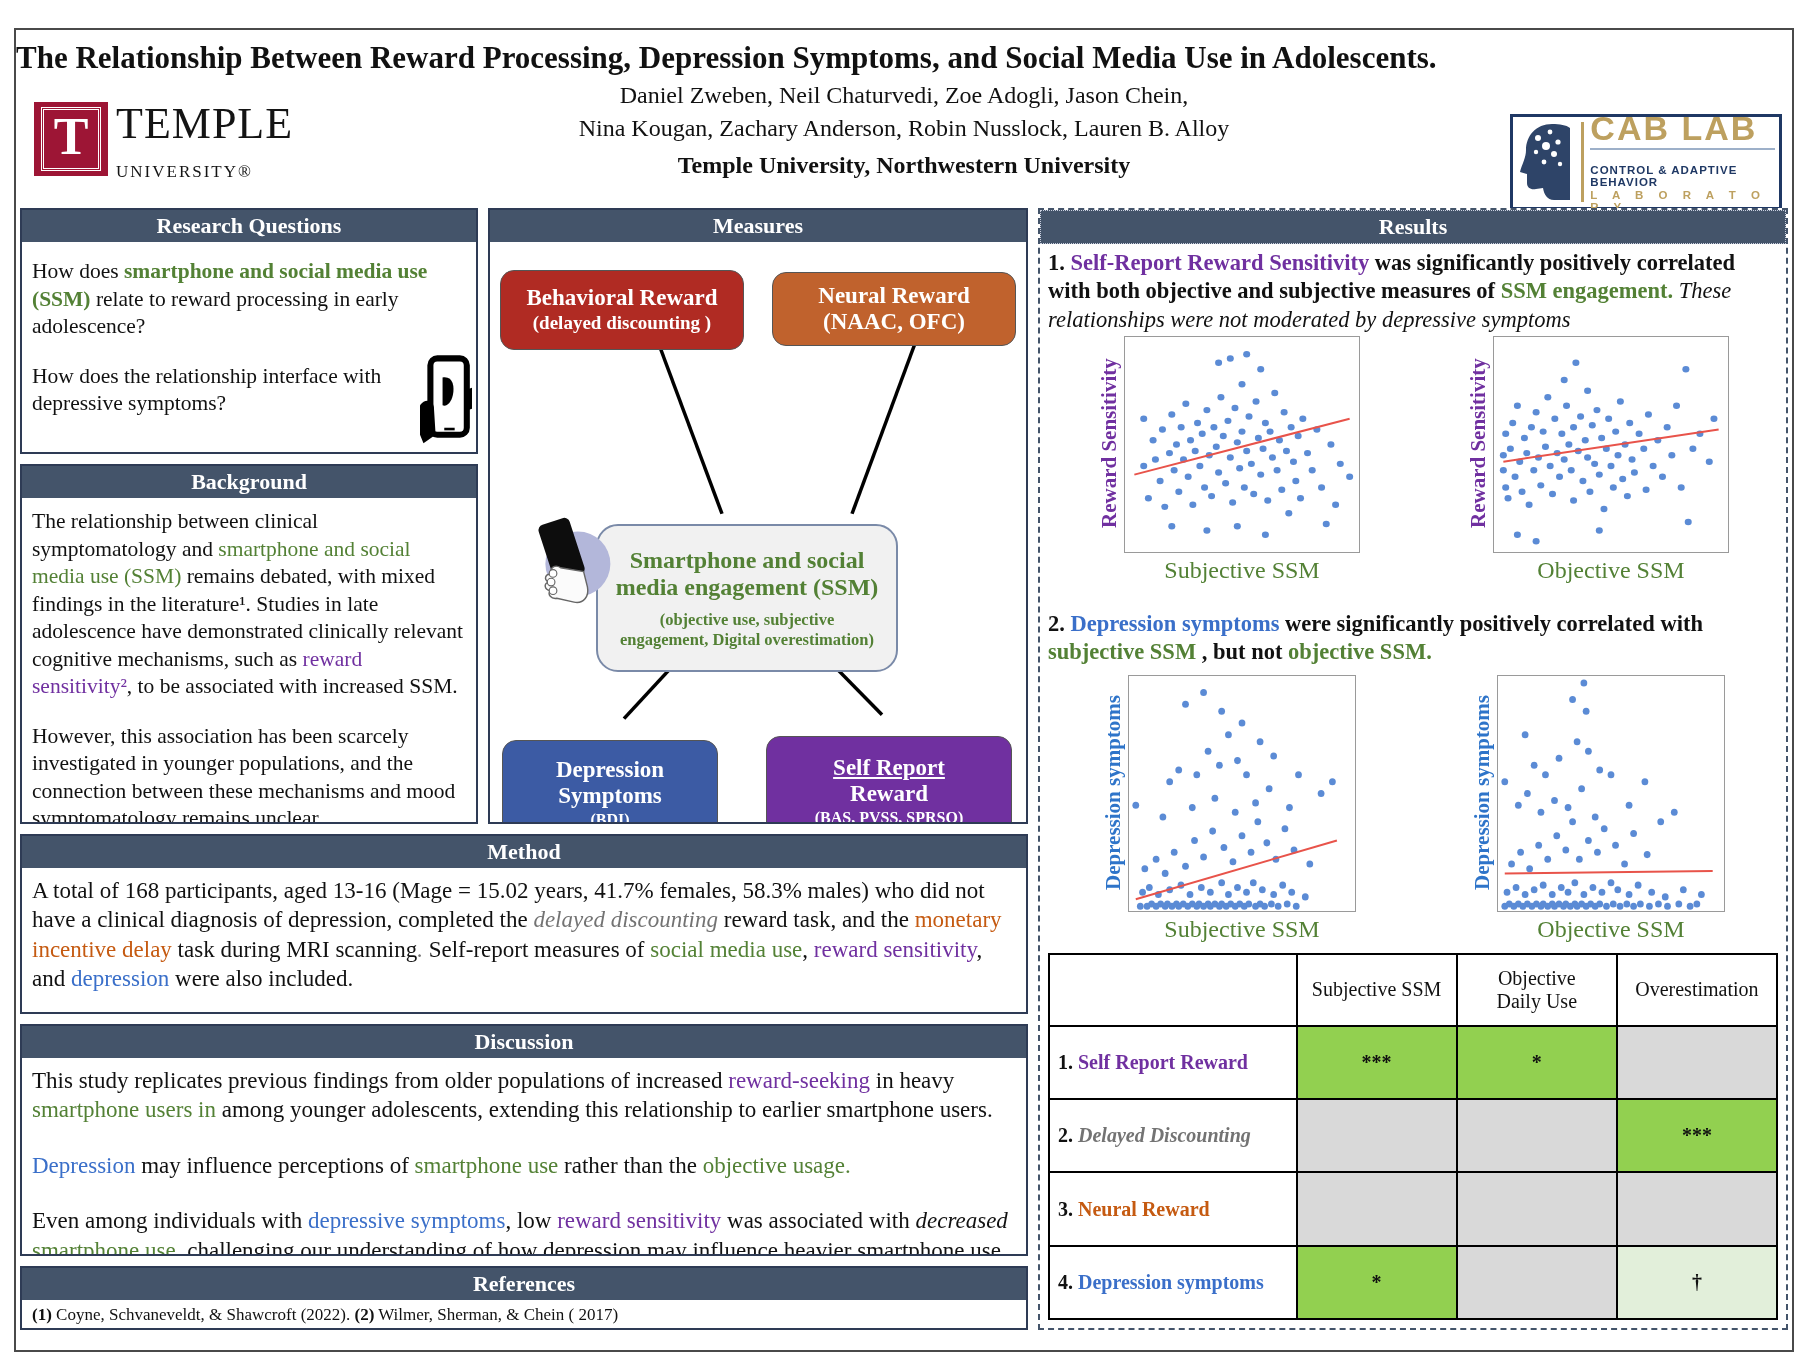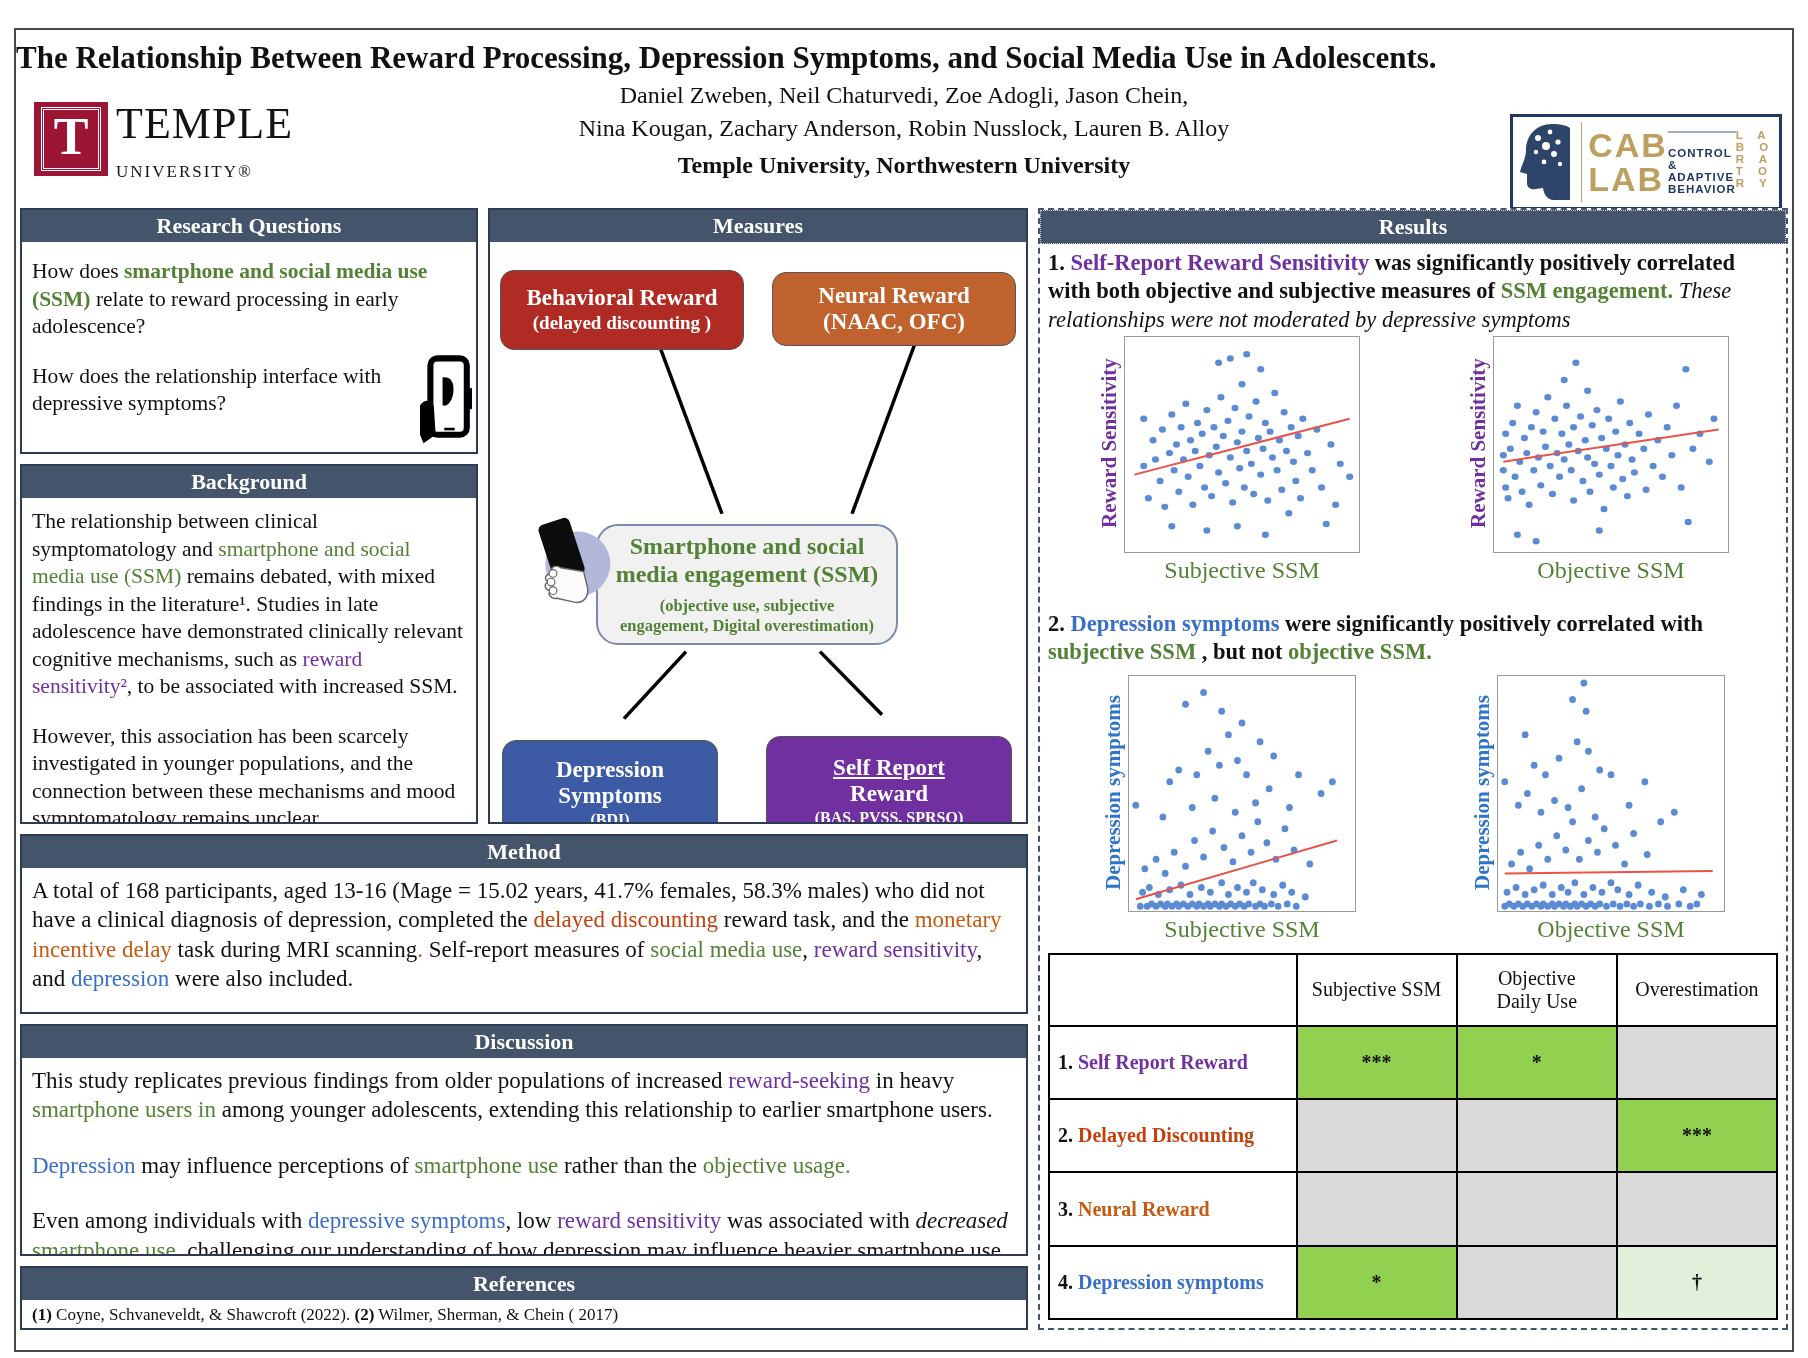--- a/index.html
+++ b/index.html
@@ -13,56 +13,56 @@
   .hdr-affil{text-align:center;font-size:24px;font-weight:bold;margin-top:10px;}
   .temple{position:absolute;left:18px;top:72px;display:flex;align-items:flex-start;gap:8px;}
   .temple-t{width:74px;height:74px;background:#9d1535;display:flex;align-items:center;justify-content:center;}
   .temple-t span{color:#fff;font-size:52px;font-weight:bold;font-family:"Liberation Serif",serif;border:3px double #fff;padding:0 10px 4px 10px;line-height:1.05;}
   .temple-words{display:flex;flex-direction:column;}
   .temple-word{font-size:44px;letter-spacing:1px;line-height:1.0;color:#141414;}
   .temple-sub{font-size:17px;letter-spacing:2px;margin-top:16px;color:#141414;}
   .cab{position:absolute;right:10px;top:84px;width:272px;height:96px;border:3px solid #1f3864;background:#fff;display:flex;align-items:center;box-sizing:border-box;padding:4px;}
   .cab-head{flex:0 0 62px;height:84px;}
   .cab-bar{width:4px;height:80px;background:#bda05f;margin:0 6px 0 2px;}
-  .cab-text{display:flex;flex-direction:row;justify-content:center;font-family:"Liberation Sans",sans-serif;}
+  .cab-text{display:flex;flex-direction:column;justify-content:center;font-family:"Liberation Sans",sans-serif;}
   .cab-name{color:#bda05f;font-size:34px;font-weight:bold;letter-spacing:2px;line-height:1;}
   .cab-line1{color:#1f3864;font-size:11.5px;font-weight:bold;letter-spacing:1px;border-top:2px solid #9db0c9;margin-top:3px;padding-top:14px;}
   .cab-line2{color:#bda05f;font-size:11.5px;font-weight:bold;letter-spacing:6px;margin-top:1px;}
 
   
   .content{position:absolute;left:4px;top:178px;width:1768px;height:1136px;display:grid;
     grid-template-columns:458px 540px 1fr;grid-template-rows:246px 360px 180px 232px 64px;gap:10px;}
   .box{border:2px solid #2e3b55;background:#fff;box-sizing:border-box;position:relative;overflow:hidden;}
   .sec-hdr{background:#44546a;color:#fff;font-weight:bold;font-size:22px;text-align:center;padding:3px 0;}
   .area-rq{grid-column:1;grid-row:1;}
   .area-bg{grid-column:1;grid-row:2;}
   .area-measures{grid-column:2;grid-row:1 / span 2;}
   .area-method{grid-column:1 / span 2;grid-row:3;}
   .area-disc{grid-column:1 / span 2;grid-row:4;}
   .area-refs{grid-column:1 / span 2;grid-row:5;}
   .area-results{grid-column:3;grid-row:1 / span 5;border:2px dashed #44546a;background:#fff;box-sizing:border-box;position:relative;display:flex;flex-direction:column;}
 
   .body-text{padding:8px 10px;font-size:21.5px;line-height:1.28;}
   .body-text p{margin:0 0 22px 0;}
   .body-text p:last-child{margin-bottom:0;}
-  .c-green{color:#538135;} .c-purple{color:#7030a0;} .c-red{color:#c2410c;}
+  .c-green{color:#538135;} .c-purple{color:#7030a0;} .c-red{color:#737373;font-style:italic;}
   .c-orange{color:#c55a11;} .c-blue{color:#3a6fc9;}
   .c-bold{font-weight:bold;} .c-italic{font-style:italic;} .c-underline{text-decoration:underline;}
 
   .rq-phone{position:absolute;right:4px;bottom:6px;}
 
   
   .diagram{position:relative;height:calc(100% - 34px);}
   .dbox{position:absolute;border-radius:14px;color:#fff;text-align:center;font-weight:bold;border:1.5px solid #555;box-sizing:border-box;display:flex;flex-direction:column;justify-content:center;}
   .dbox .l1{font-size:23px;line-height:1.15;}
   .dbox .l2{font-size:19px;line-height:1.2;}
   .dbox .sub{font-size:16px;line-height:1.2;}
   .d-beh{left:10px;top:28px;width:244px;height:80px;background:#b02b23;}
   .d-neu{right:10px;top:30px;width:244px;height:74px;background:#c0622d;}
-  .d-ssm{left:106px;top:282px;width:302px;height:121px;background:#f1f1f1;border:2px solid #7a8aa8;border-radius:22px;color:#538135;}
+  .d-ssm{left:106px;top:282px;width:302px;height:148px;background:#f1f1f1;border:2px solid #7a8aa8;border-radius:22px;color:#538135;}
   .d-ssm .l1{font-size:24px;}
   .d-ssm .sub{font-size:16.5px;margin-top:8px;}
   .d-dep{left:12px;top:498px;width:216px;height:106px;background:#3c5ba4;}
   .d-sr{right:14px;top:494px;width:246px;height:110px;background:#7030a0;}
   .dlines{position:absolute;left:0;top:0;width:100%;height:100%;}
   .d-phone{position:absolute;left:42px;top:272px;}
 
   
   .res-hdr{background:#44546a;color:#fff;font-weight:bold;font-size:22px;text-align:center;padding:3px 0;border:1px dotted #c8cede;}
   .res-text{padding:5px 8px 0 8px;font-size:22.5px;line-height:1.26;}

